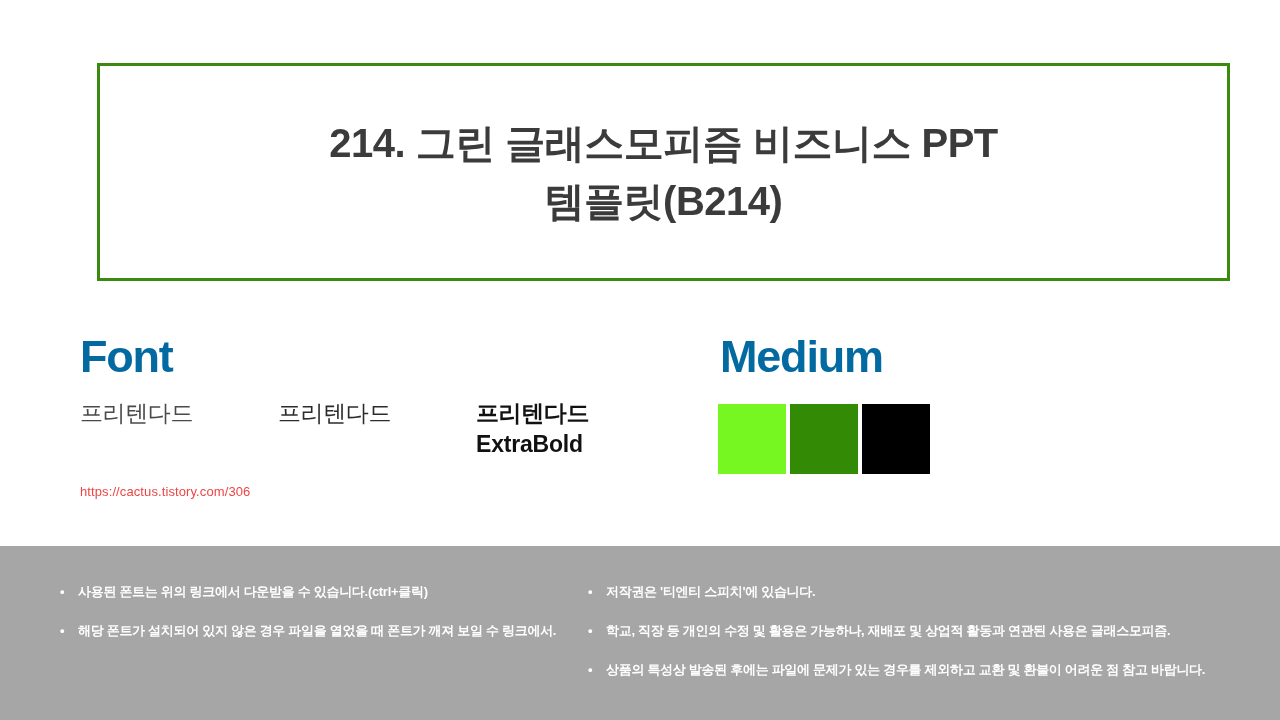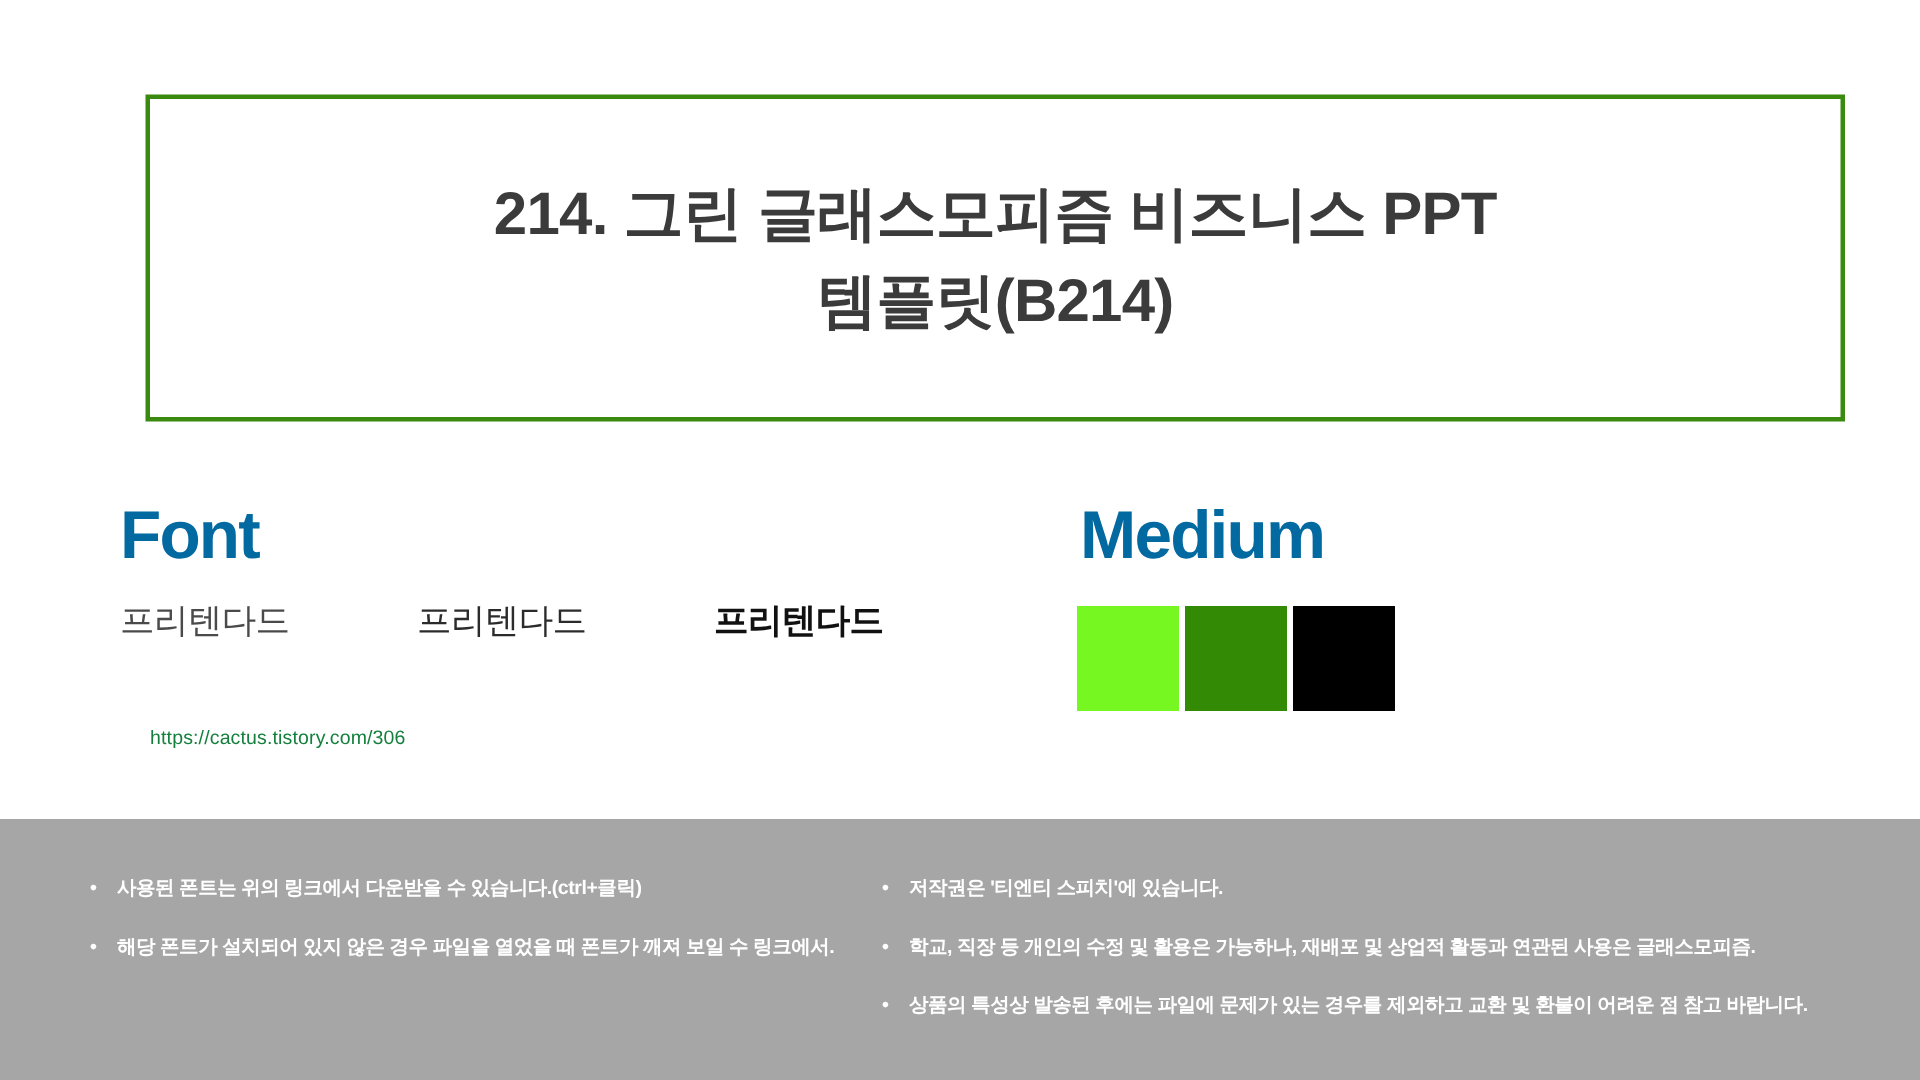--- a/index.html
+++ b/index.html
@@ -79,24 +79,23 @@
   }
   .w-light .sample-korean, .w-light .sample-weight { font-weight: 300; color:#4a4a4a; }
   .w-medium .sample-korean, .w-medium .sample-weight { font-weight: 500; color:#2b2b2b; }
   .w-extrabold .sample-korean, .w-extrabold .sample-weight { font-weight: 800; color:#111111; }
 
   #font-link {
     position: absolute;
     left: 80px;
     top: 484px;
     font-size: 13px;
-    color: #15803d;
+    color: #ef4444;
     letter-spacing: 0.1px;
     text-decoration: none;
-    margin-left: 20px;
   }
 
   
   #color-section {
     position: absolute;
     left: 720px;
     top: 334px;
   }
   #color-swatches {
     position: absolute;
@@ -159,20 +158,21 @@
 
 <div id="font-samples">
   <div class="font-sample w-light">
     <div class="sample-korean">프리텐다드</div>
   </div>
   <div class="font-sample w-medium">
     <div class="sample-korean">프리텐다드</div>
   </div>
   <div class="font-sample w-extrabold">
     <div class="sample-korean">프리텐다드</div>
+    <div class="sample-weight">ExtraBold</div>
   </div>
 </div>
 
 <a id="font-link" href="#">https://cactus.tistory.com/306</a>
 
 <div id="color-section">
   <div class="section-heading">Medium</div>
 </div>
 
 <div id="color-swatches">

